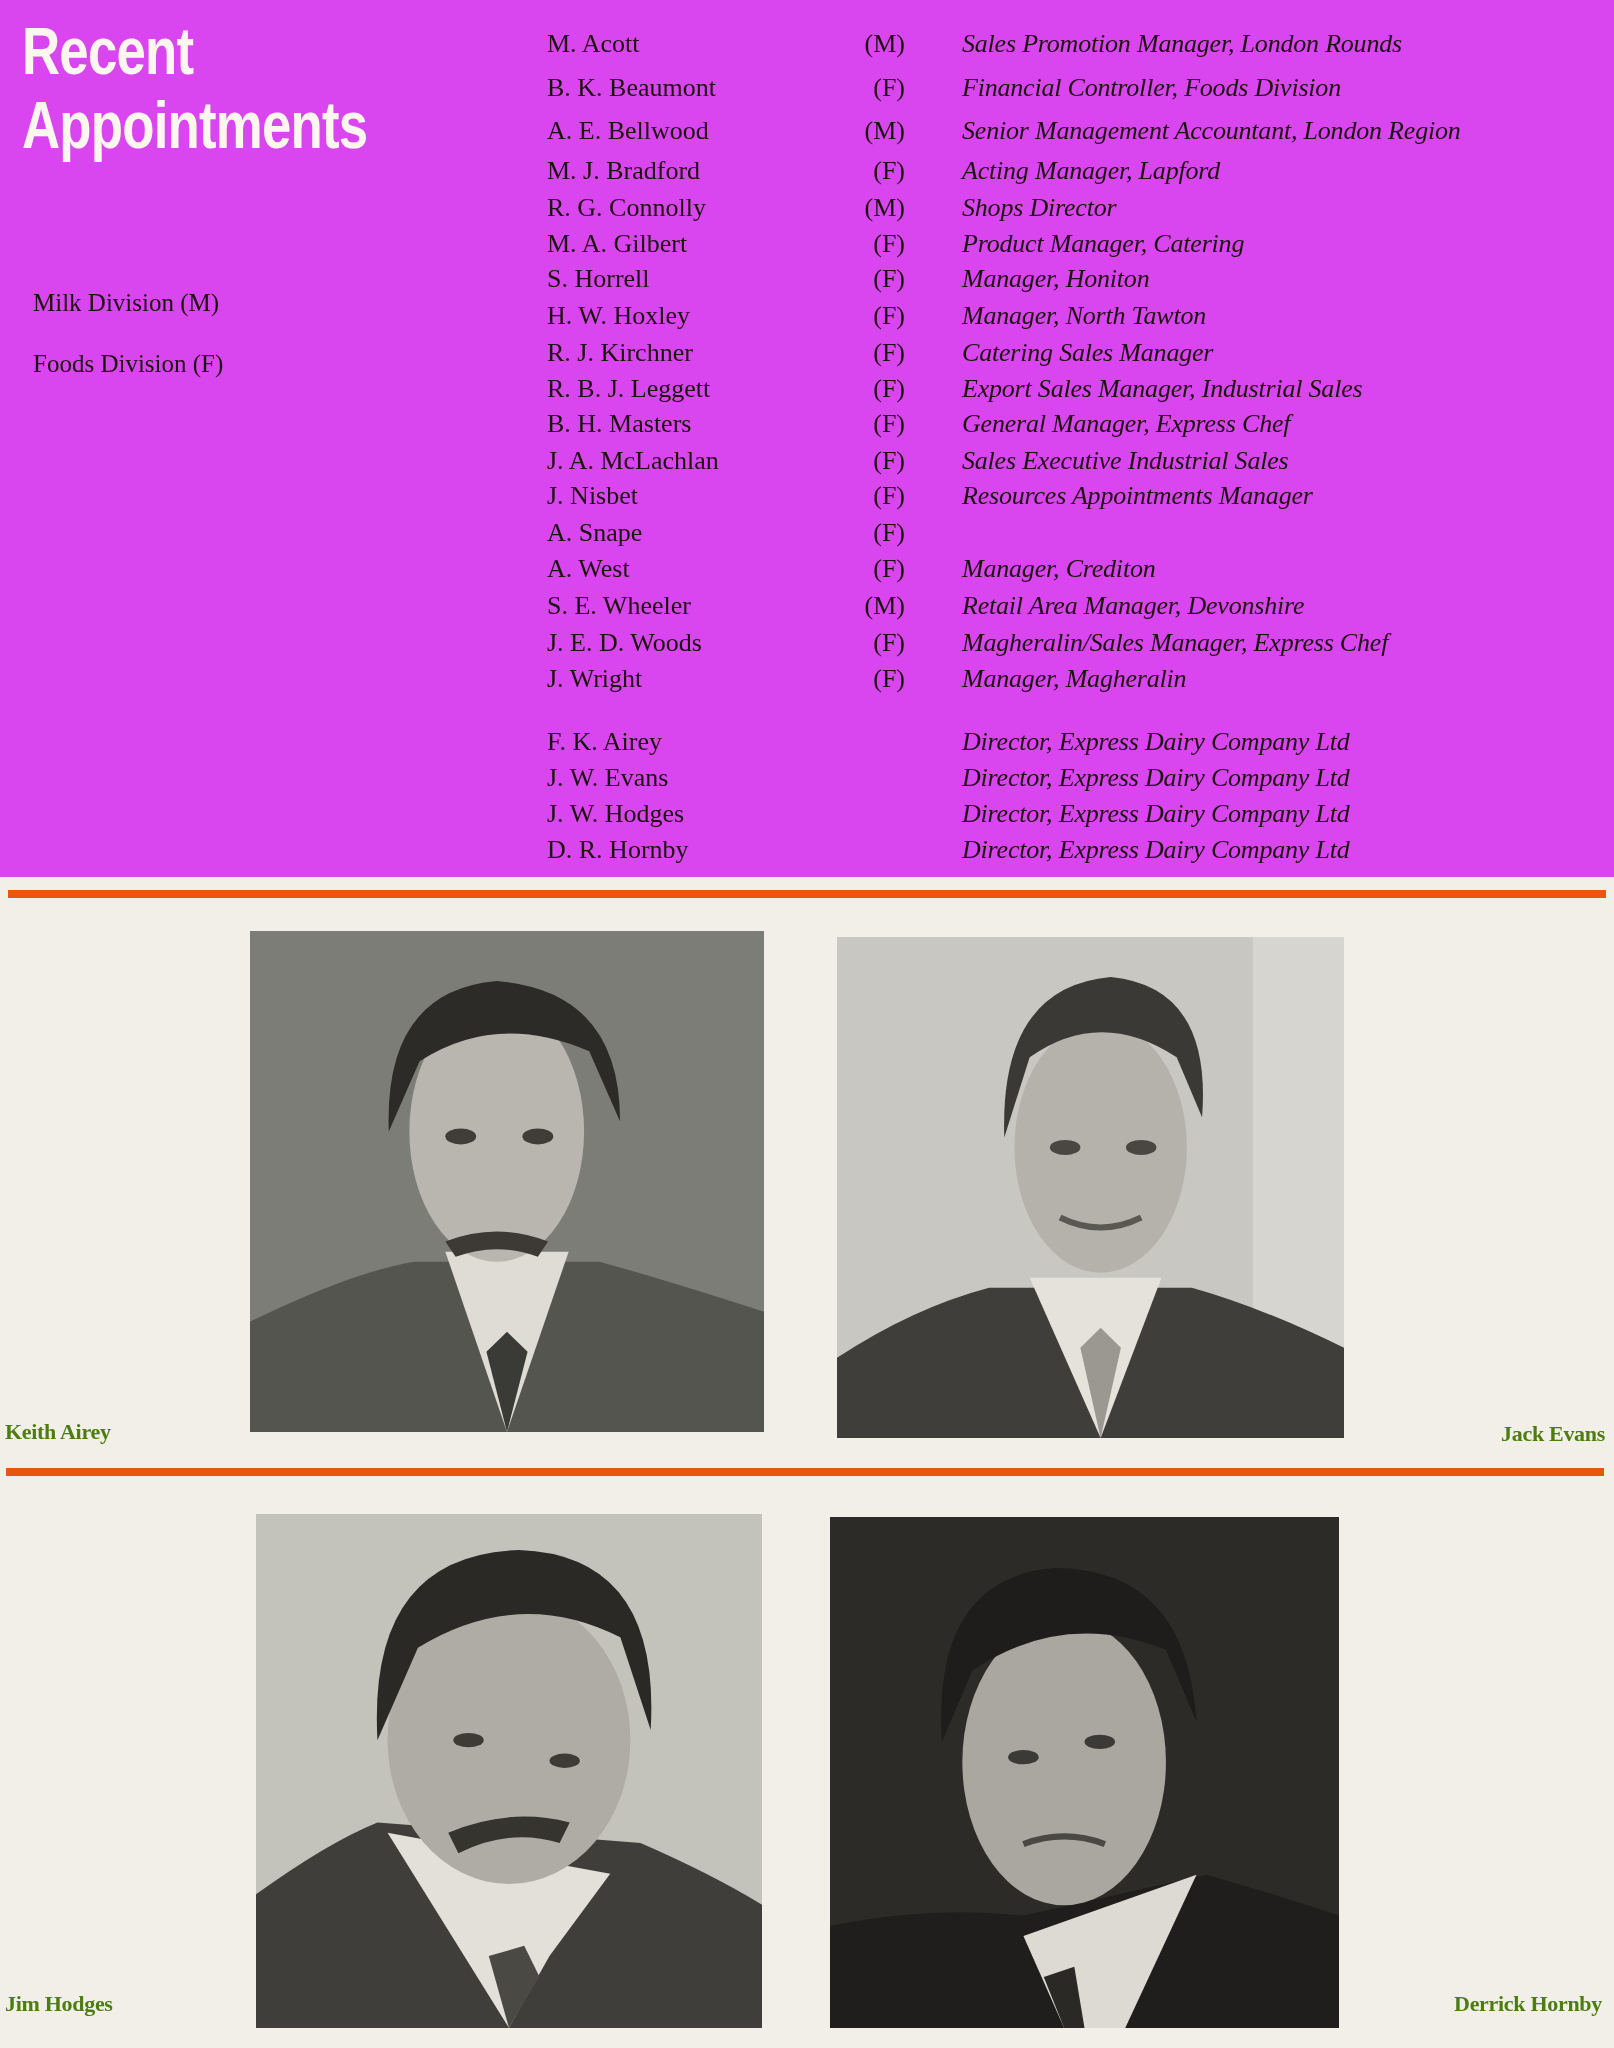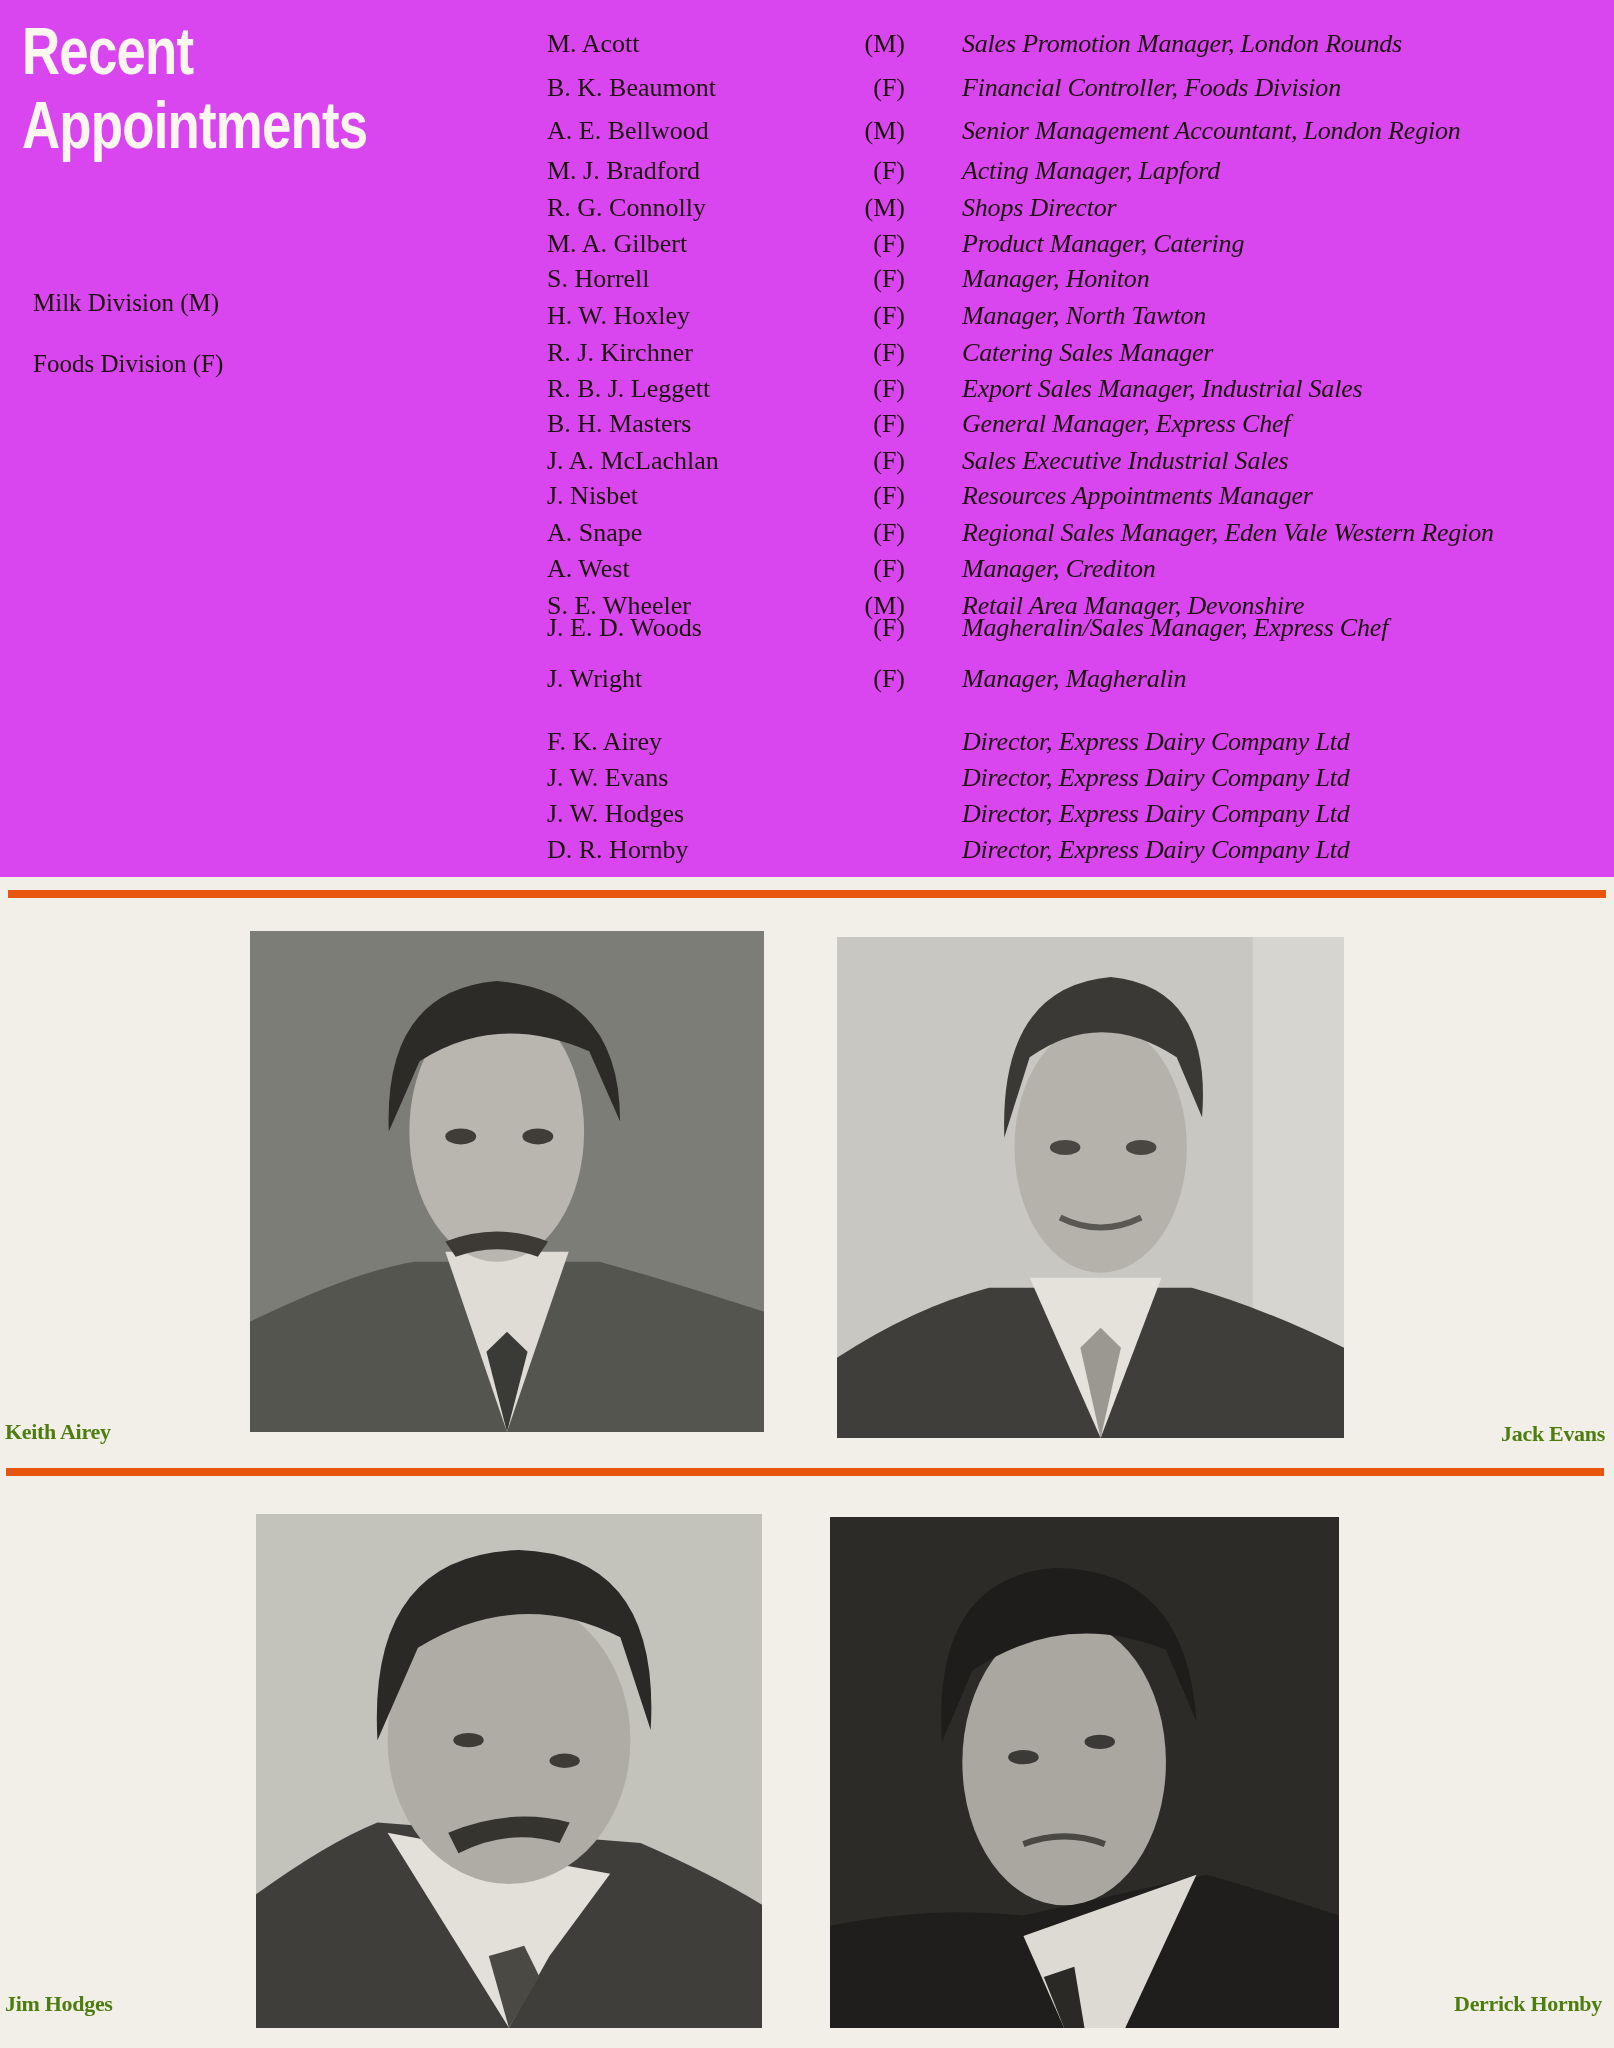--- a/index.html
+++ b/index.html
@@ -119,33 +119,32 @@
         <span class="job">Sales Executive Industrial Sales</span>
       </div>
     <div class="row" style="top:478px">
         <span class="name">J. Nisbet</span>
         <span class="div">(F)</span>
         <span class="job">Resources Appointments Manager</span>
       </div>
     <div class="row" style="top:515px">
         <span class="name">A. Snape</span>
         <span class="div">(F)</span>
-        <span class="job">Regional Sales Manager, Eden Vale Western Region</span>
       </div>
     <div class="row" style="top:551px">
         <span class="name">A. West</span>
         <span class="div">(F)</span>
         <span class="job">Manager, Crediton</span>
       </div>
     <div class="row" style="top:588px">
         <span class="name">S. E. Wheeler</span>
         <span class="div">(M)</span>
         <span class="job">Retail Area Manager, Devonshire</span>
       </div>
-    <div class="row" style="top:610px">
+    <div class="row" style="top:625px">
         <span class="name">J. E. D. Woods</span>
         <span class="div">(F)</span>
         <span class="job">Magheralin/Sales Manager, Express Chef</span>
       </div>
     <div class="row" style="top:661px">
         <span class="name">J. Wright</span>
         <span class="div">(F)</span>
         <span class="job">Manager, Magheralin</span>
       </div>
   </div>

